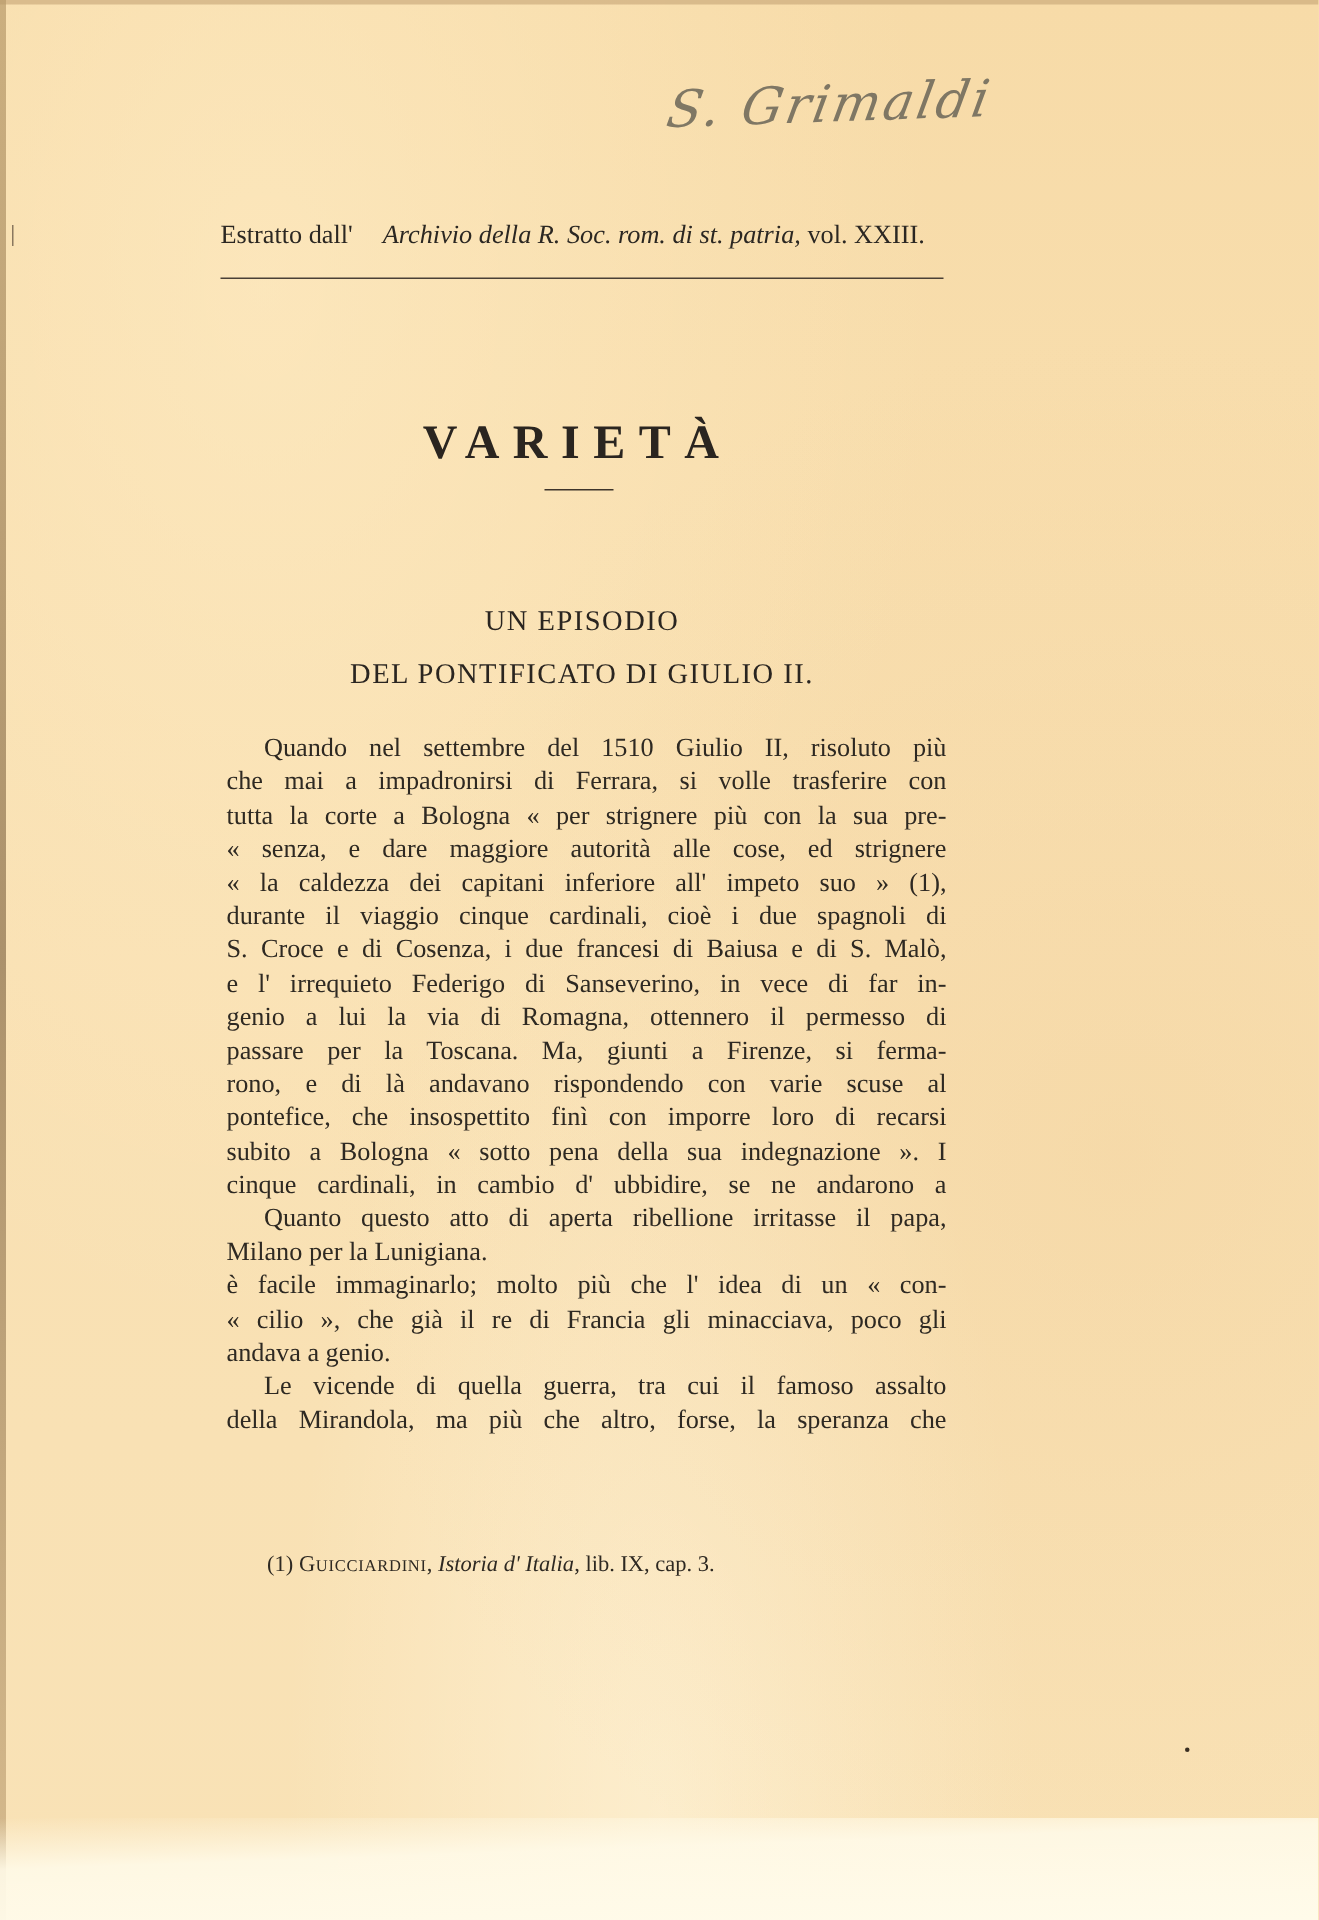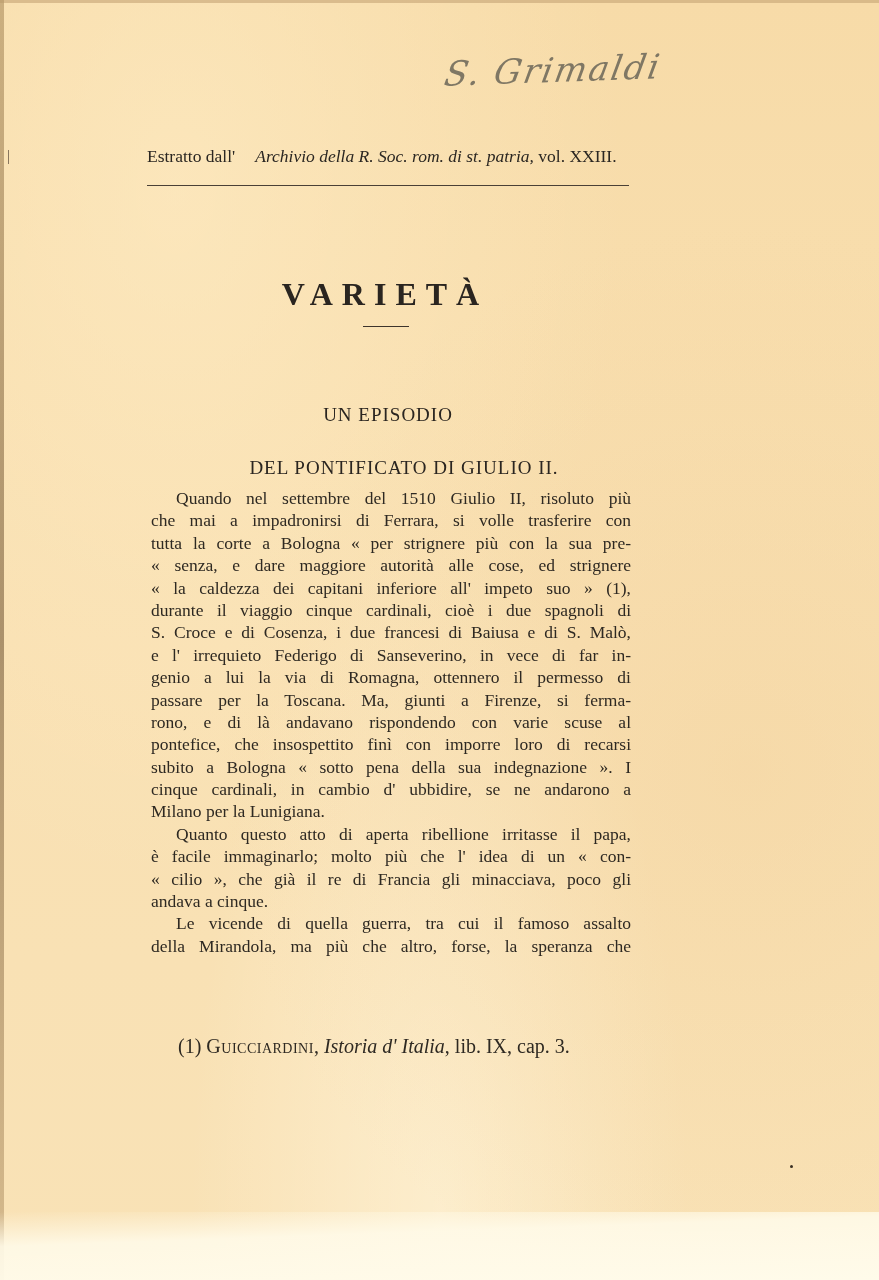--- a/index.html
+++ b/index.html
@@ -90,21 +90,21 @@
     .subtitle {
       position: absolute;
       left: 0;
       width: 776px;
       text-align: center;
       font-size: 19px;
       letter-spacing: 1px;
       color: #2a2520;
     }
     .subtitle.s1 { top: 404px; font-family: Liberation Serif, serif; }
-    .subtitle.s2 { top: 457px; margin-left: 16px; }
+    .subtitle.s2 { top: 439px; }
     .body-text {
       position: absolute;
       left: 176px; top: 487px;
       width: 455px;
       font-size: 17.5px;
       line-height: 22.4px;
       color: #2e2922;
     }
     .body-text .line {
       display: block;
@@ -113,21 +113,21 @@
       white-space: nowrap;
       height: 22.4px;
       overflow: visible;
     }
     .body-text .line.indent { padding-left: 0; }
     .body-text .line.noindent { margin-left: -25px; }
     .body-text .line.last { text-align-last: left; }
     .footnote {
       position: absolute;
       left: 178px; top: 1035px;
-      font-size: 20px;
+      font-size: 15px;
       color: #2e2922;
       white-space: nowrap;
     }
     .footnote .sc { font-variant: small-caps; letter-spacing: 0.5px; }
     .footnote .it { font-style: italic; }
     .speck {
       position: absolute;
       width: 3px; height: 3px;
       border-radius: 50%;
       background: #3a2f22;
@@ -167,25 +167,25 @@
     <span class="line noindent">« la caldezza dei capitani inferiore all' impeto suo » (1),</span>
     <span class="line noindent">durante il viaggio cinque cardinali, cioè i due spagnoli di</span>
     <span class="line noindent">S. Croce e di Cosenza, i due francesi di Baiusa e di S. Malò,</span>
     <span class="line noindent">e l' irrequieto Federigo di Sanseverino, in vece di far in-</span>
     <span class="line noindent">genio a lui la via di Romagna, ottennero il permesso di</span>
     <span class="line noindent">passare per la Toscana. Ma, giunti a Firenze, si ferma-</span>
     <span class="line noindent">rono, e di là andavano rispondendo con varie scuse al</span>
     <span class="line noindent">pontefice, che insospettito finì con imporre loro di recarsi</span>
     <span class="line noindent">subito a Bologna « sotto pena della sua indegnazione ». I</span>
     <span class="line noindent">cinque cardinali, in cambio d' ubbidire, se ne andarono a</span>
+    <span class="line indent">Quanto questo atto di aperta ribellione irritasse il papa,</span>
     <span class="line noindent last">Milano per la Lunigiana.</span>
-    <span class="line indent">Quanto questo atto di aperta ribellione irritasse il papa,</span>
     <span class="line noindent">è facile immaginarlo; molto più che l' idea di un « con-</span>
     <span class="line noindent">« cilio », che già il re di Francia gli minacciava, poco gli</span>
-    <span class="line noindent last">andava a cinque.</span>
+    <span class="line noindent last">andava a genio.</span>
     <span class="line indent">Le vicende di quella guerra, tra cui il famoso assalto</span>
     <span class="line noindent">della Mirandola, ma più che altro, forse, la speranza che</span>
   </div>
 
   <div class="footnote">
     <span>(1) </span><span class="sc">Guicciardini</span><span>, </span><span class="it">Istoria d' Italia</span><span>, lib. IX, cap. 3.</span>
   </div>
 
   <div class="speck" style="left:790px; top:1165px;"></div>
   <div class="margin-tick" style="left:8px; top:150px; height:14px;"></div>

